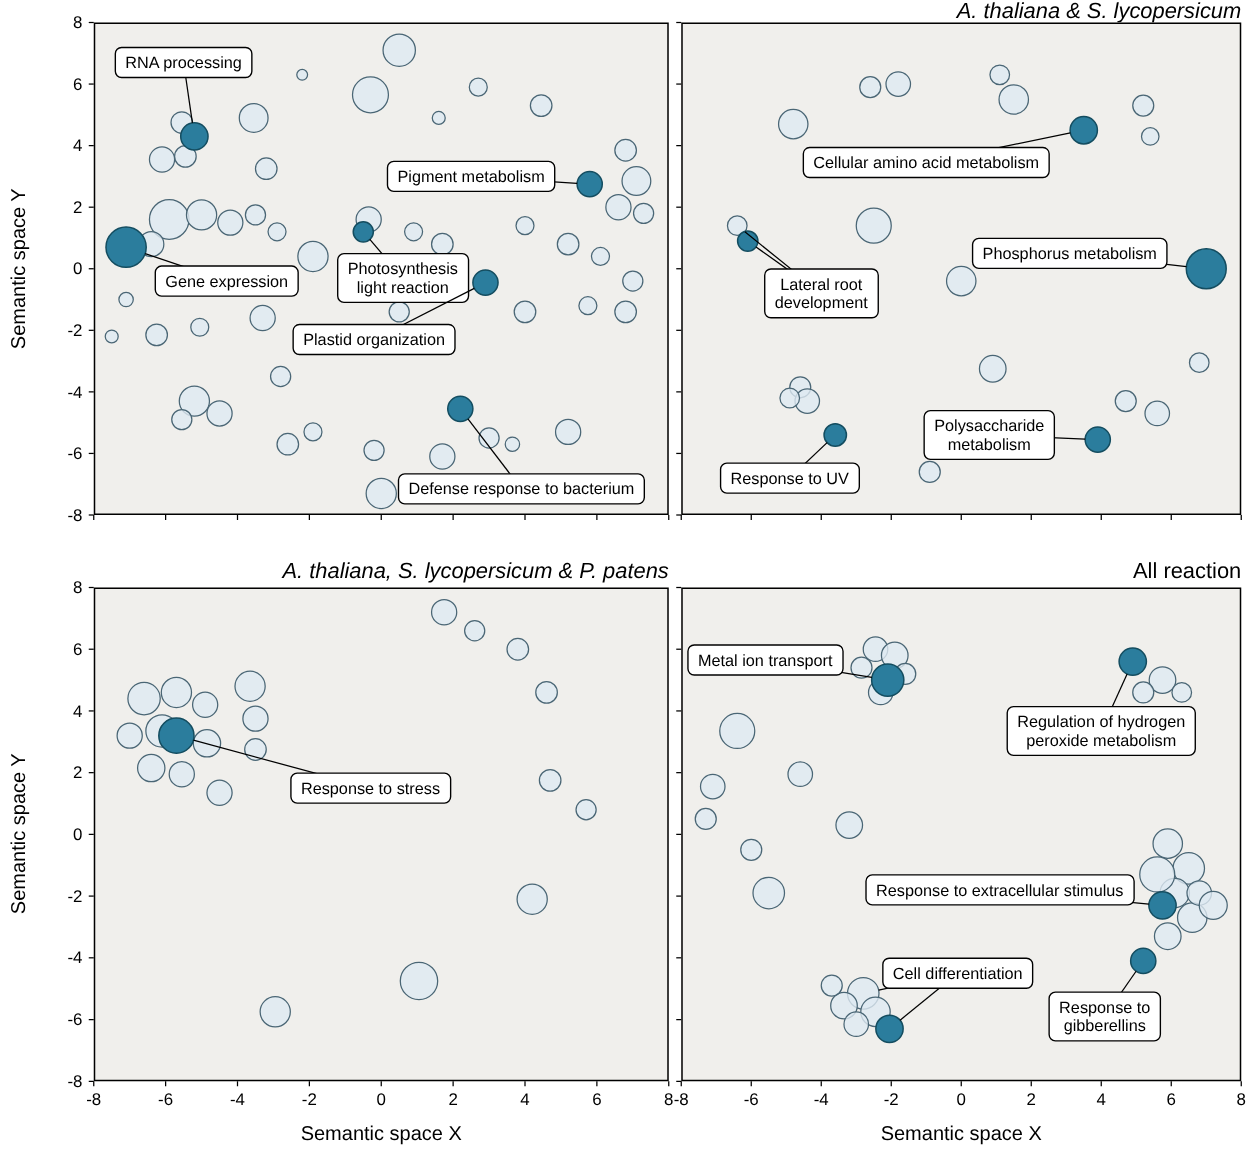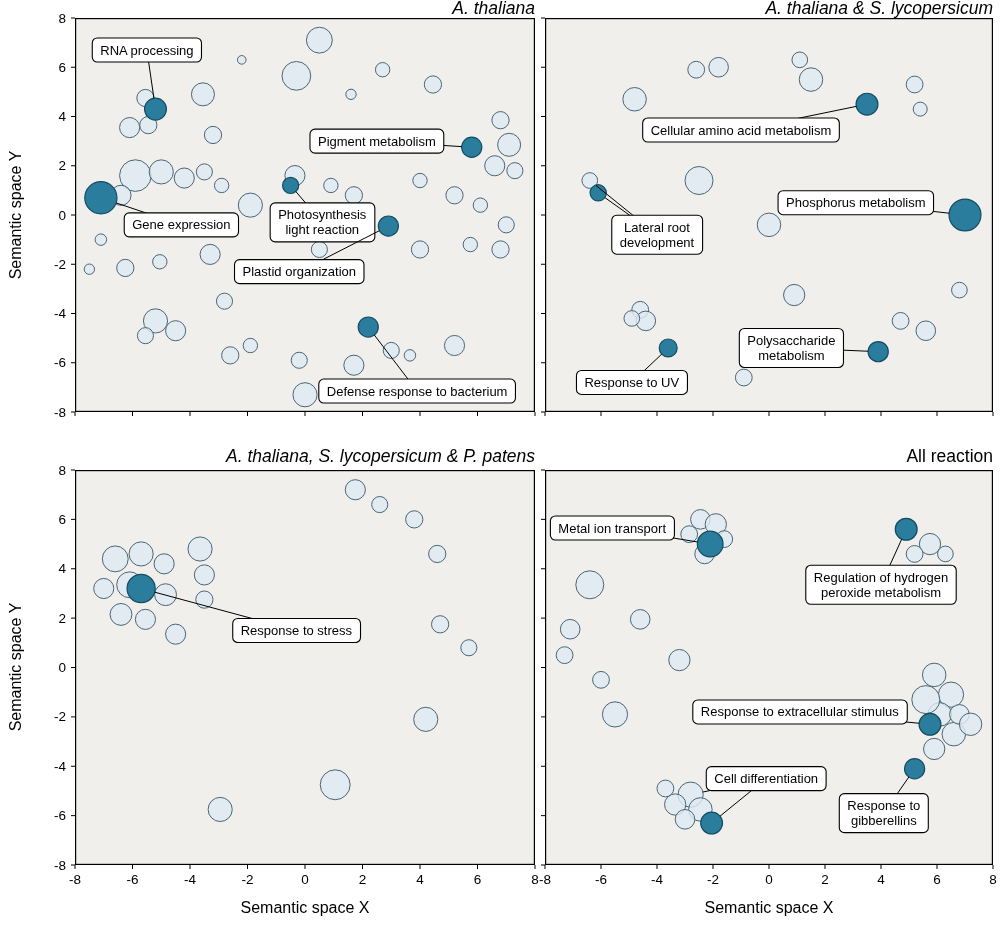--- a/index.html
+++ b/index.html
@@ -28,21 +28,20 @@
   .axis-title.y { transform: translate(-50%, -50%) rotate(-90deg); }
   svg text { font-family: "Liberation Sans", "DejaVu Sans", sans-serif; fill: #000; }
   svg text.tick { font-size: 13.5px; }
   svg text.ann  { font-size: 13px; }
 </style>
 </head>
 <body>
 
 <div class="figure">
 
-  <div class="panel-title" style="left:75px; top:-1px; width:460px">A. thaliana</div>
   <div class="panel-title" style="left:545px; top:-1px; width:448px">A. thaliana &amp; S. lycopersicum</div>
   <div class="panel-title" style="left:75px; top:447px; width:460px">A. thaliana, S. lycopersicum &amp; P. patens</div>
   <div class="panel-title" style="left: 545px; top: 447px; width: 448px; font-style: normal;">All reaction</div>
 
   <svg class="panel" width="460" height="394" style="left:75px; top:18px">
       <rect x="0" y="0" width="460" height="394" fill="#f0efec"></rect>
       <line x1="0" y1="394" x2="0" y2="398" stroke="#000" stroke-width="1"></line>
       <line x1="0" y1="394" x2="-4" y2="394" stroke="#000" stroke-width="1"></line>
       <text x="-9" y="398.5" text-anchor="end" class="tick">-8</text>
       <line x1="57.5" y1="394" x2="57.5" y2="398" stroke="#000" stroke-width="1"></line>

